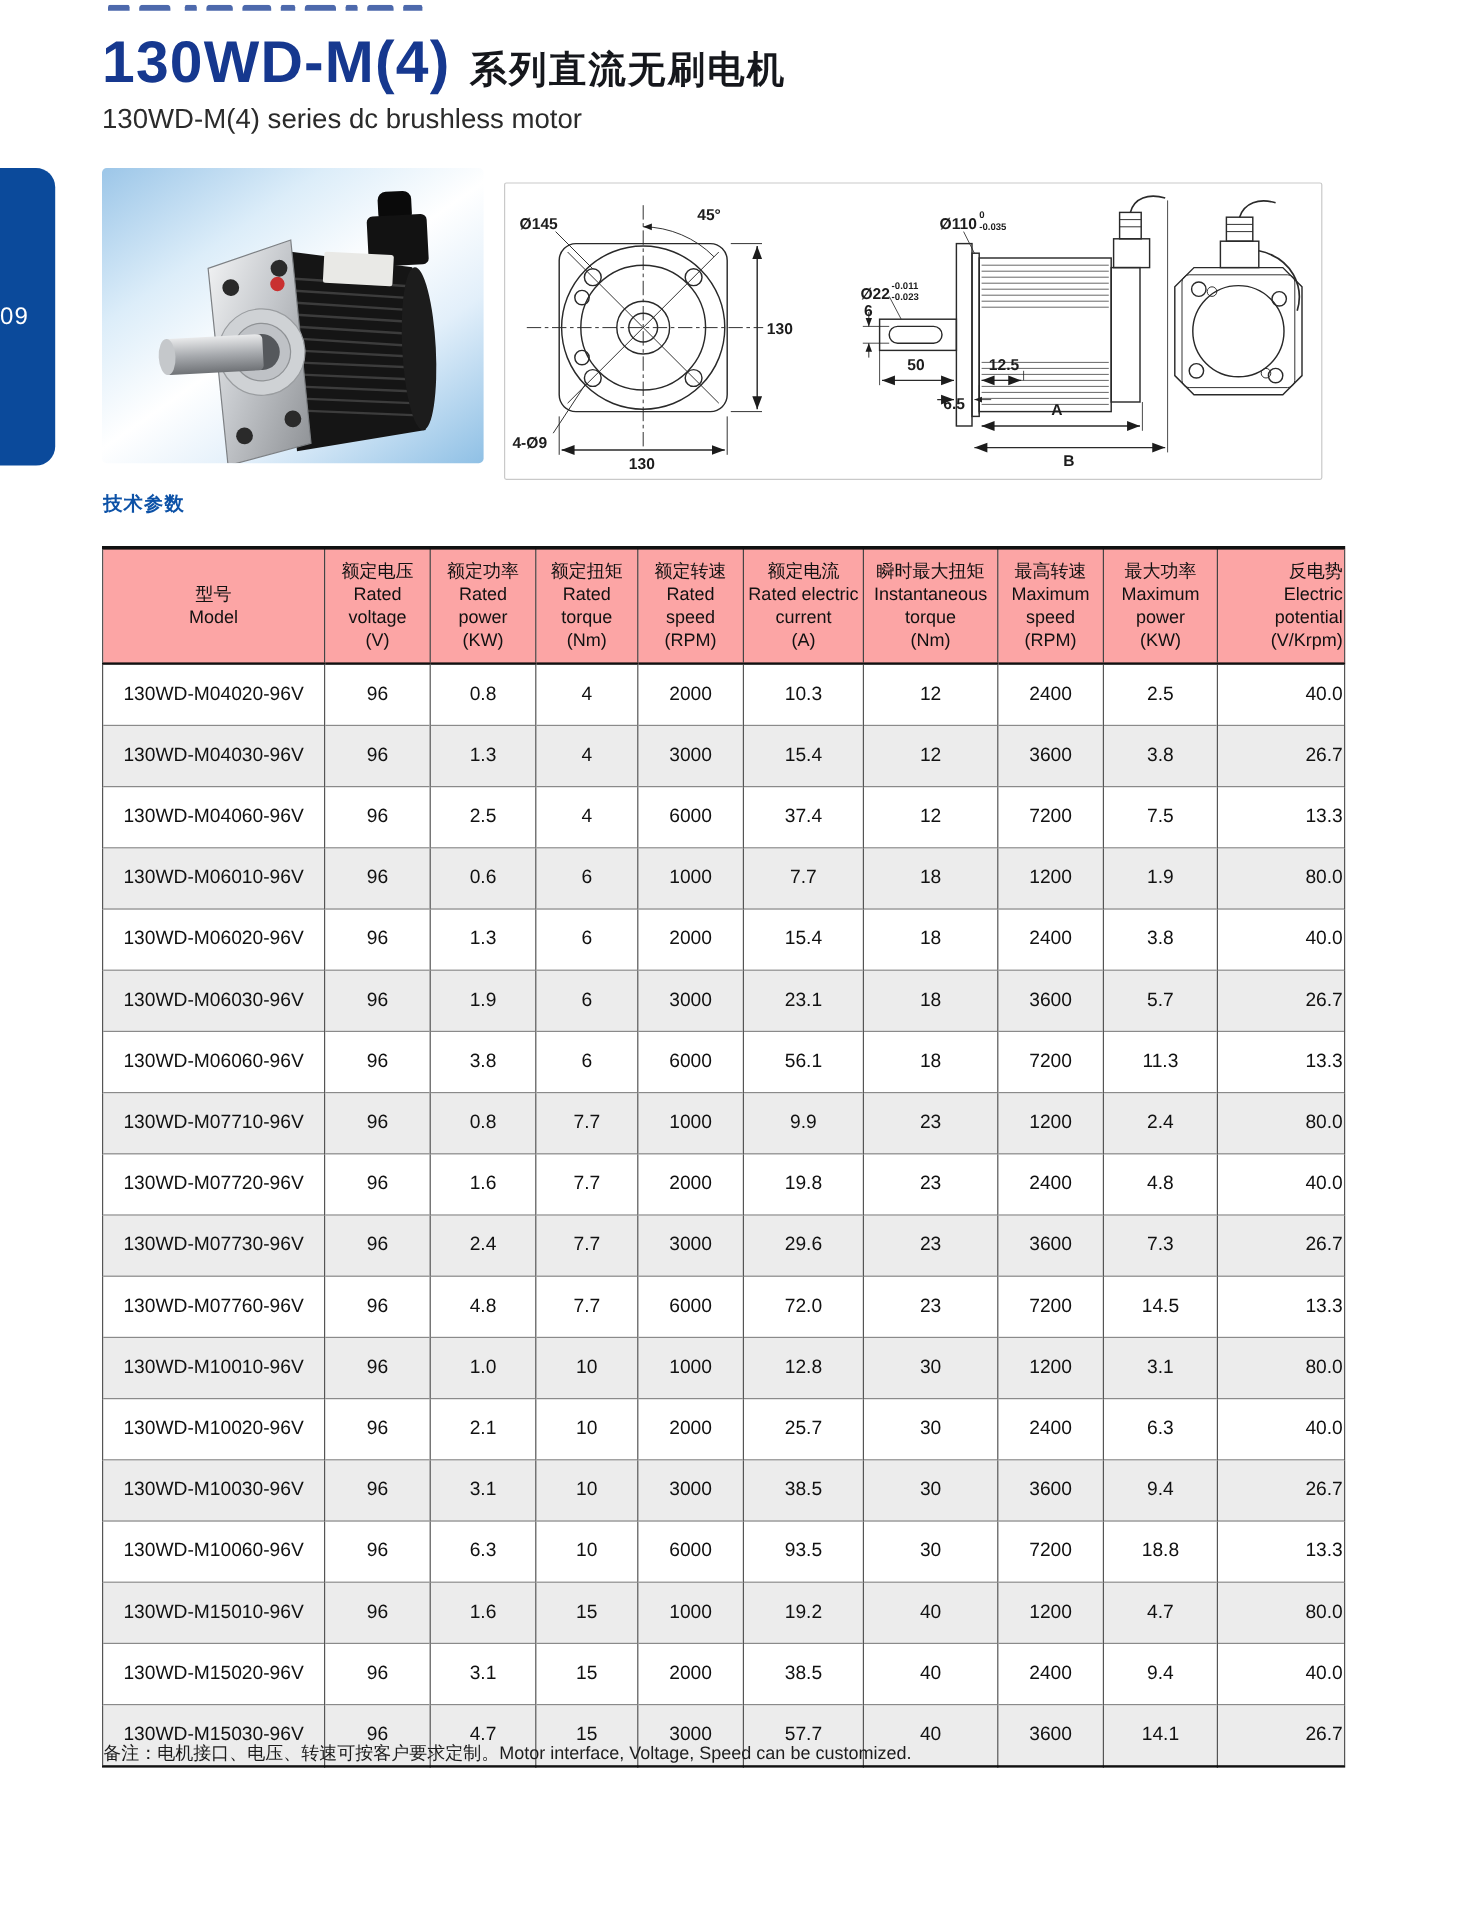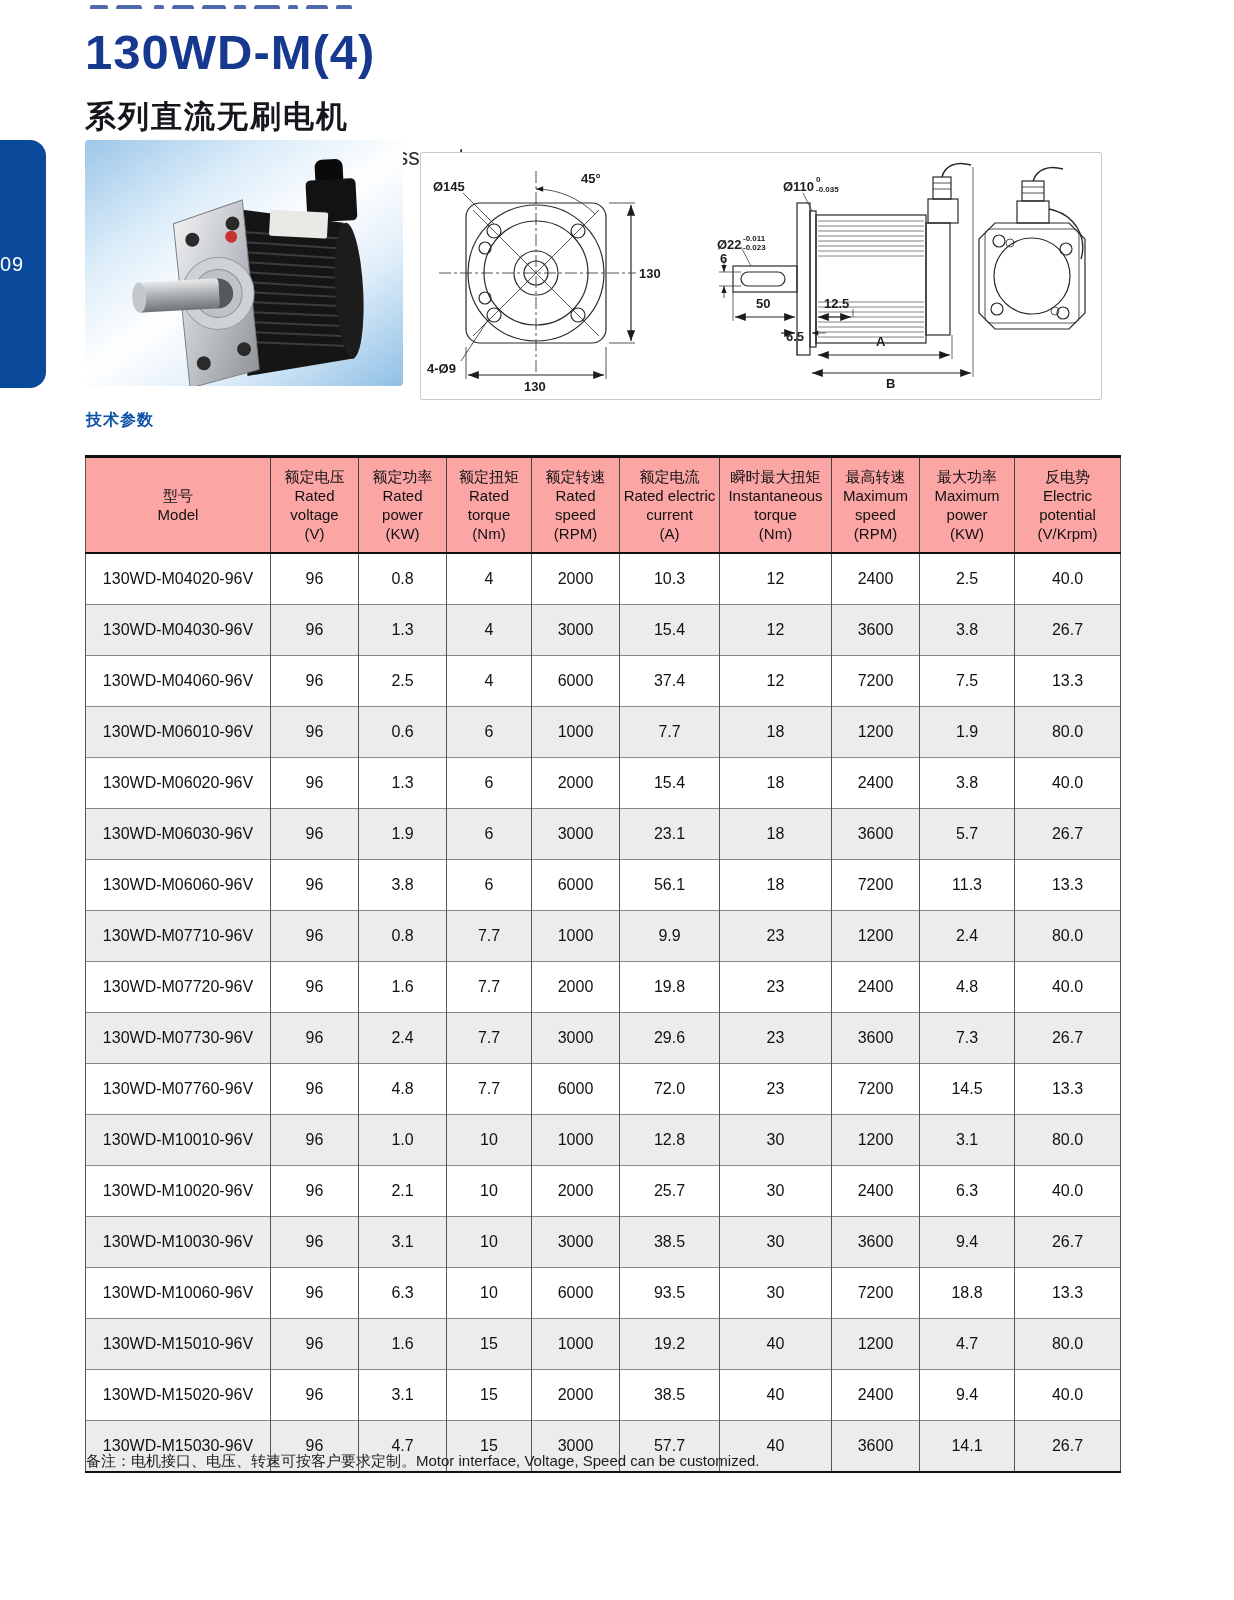--- a/index.html
+++ b/index.html
@@ -4,21 +4,21 @@
 <style>
   html,body{margin:0;padding:0;}
   body{
     width:1234px;height:1600px;position:relative;background:#ffffff;
     font-family:"Liberation Sans", sans-serif;color:#1a1a1a;overflow:hidden;
   }
   
   .top-clip{position:absolute;left:88px;top:0;width:270px;height:9px;overflow:hidden;}
   
   .title-block{position:absolute;left:85px;top:24px;}
-  .title-line{display:flex;align-items:baseline;gap:16px;flex-direction:column;}
+  .title-line{display:flex;align-items:baseline;gap:16px;}
   .title-model{font-size:49px;font-weight:bold;color:#16388f;letter-spacing:1px;}
   .title-cn{font-size:31px;font-weight:bold;color:#15171c;letter-spacing:2px;}
   .subtitle{font-size:23px;color:#2b2b2b;margin-top:6px;}
   
   .sidebar-tab{
     position:absolute;left:0;top:140px;width:46px;height:248px;background:#0b4a9b;
     border-radius:0 16px 16px 0;display:flex;align-items:center;justify-content:flex-start;
     color:#fff;font-size:20px;font-weight:300;letter-spacing:1px;
   }
   
@@ -44,21 +44,21 @@
   .spec-table th{
     background:#fca5a5;font-weight:normal;font-size:15px;line-height:19px;color:#111;
     white-space:pre-line;text-align:center;vertical-align:middle;padding:9px 1px;
     border-left:1px solid #444;border-right:1px solid #444;border-bottom:2px solid #111;
   }
   .spec-table td{
     text-align:center;vertical-align:middle;font-size:16px;color:#111;height:48px;
     border-left:1px solid #555;border-right:1px solid #555;border-top:1px solid #8a8a8a;
   }
   .spec-table th:first-child,.spec-table td:first-child{border-left:1px solid #555;}
-  .spec-table th:last-child,.spec-table td:last-child{border-right:1px solid #555;}
+  .spec-table th:last-child,.spec-table td:last-child{border-right:1px solid #555;text-align:right;}
   .spec-table tbody tr:nth-child(even) td{background:#ececec;}
   
   .footnote{position:absolute;left:86px;top:1452px;font-size:15px;color:#1c1c1c;}
 </style>
 </head>
 <body>
 
 <div class="top-clip">
   <svg width="270" height="9">
     <g fill="#2e4f9e" opacity="0.85">

